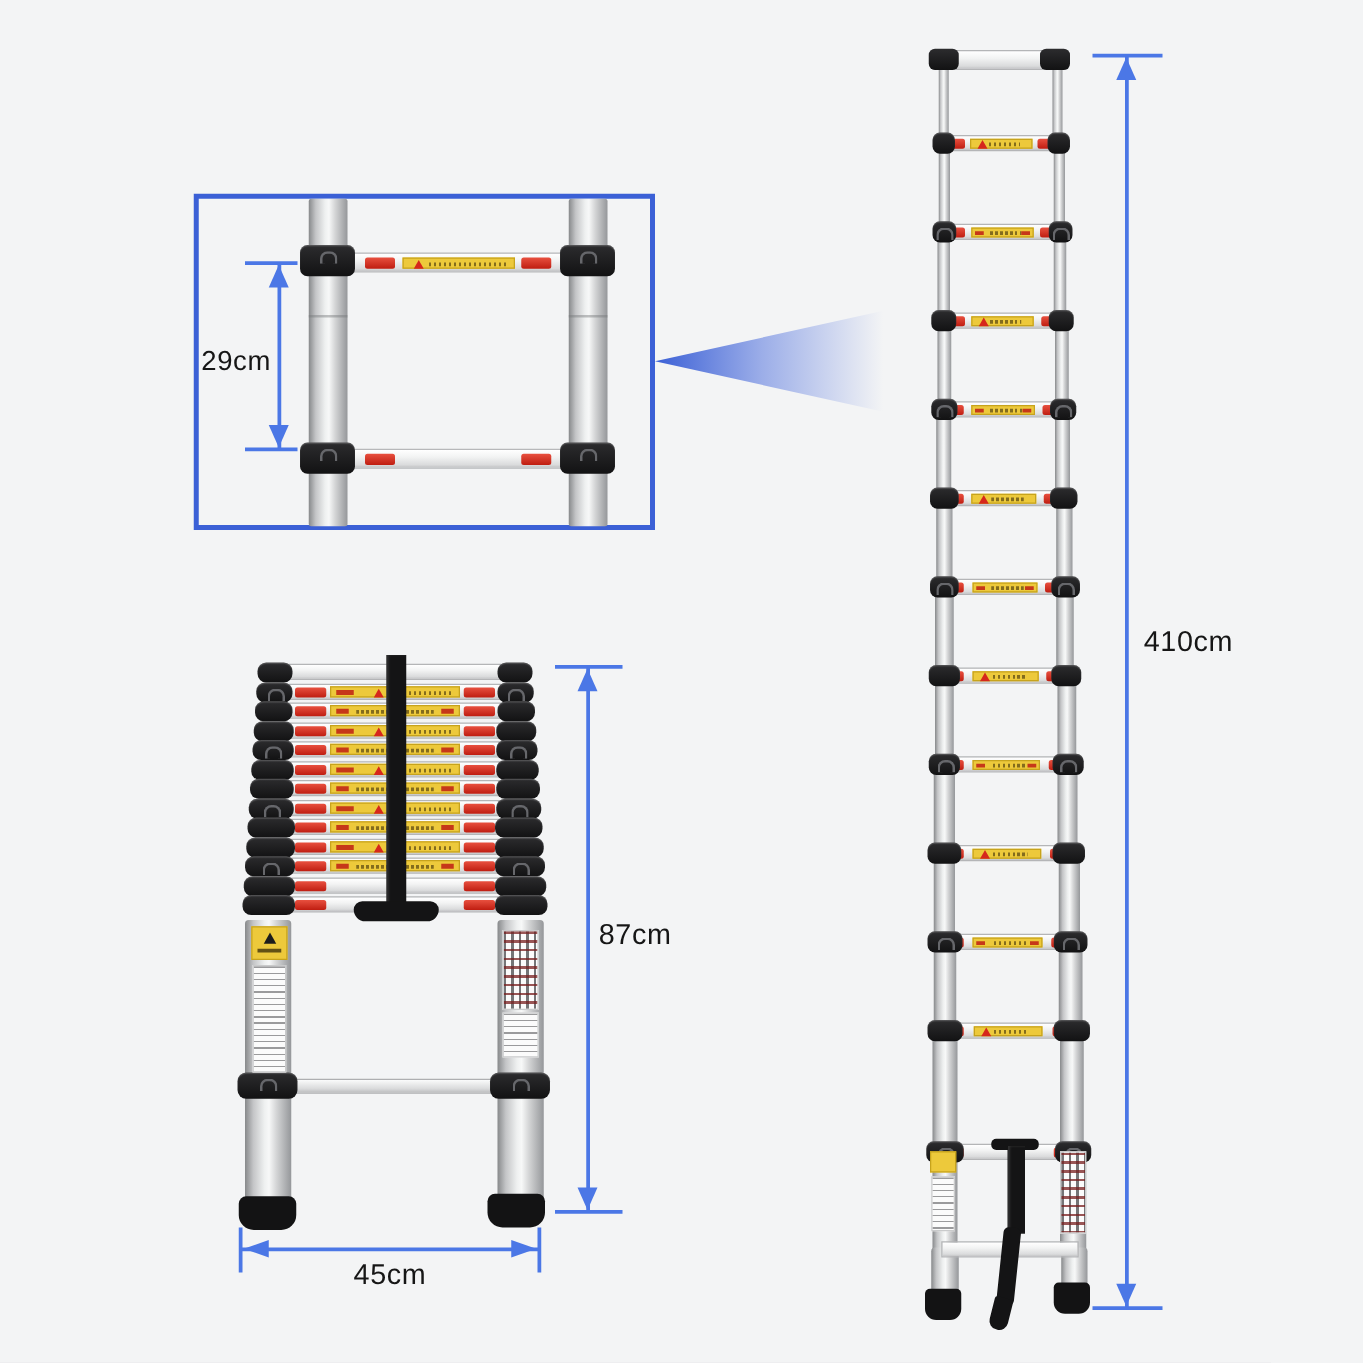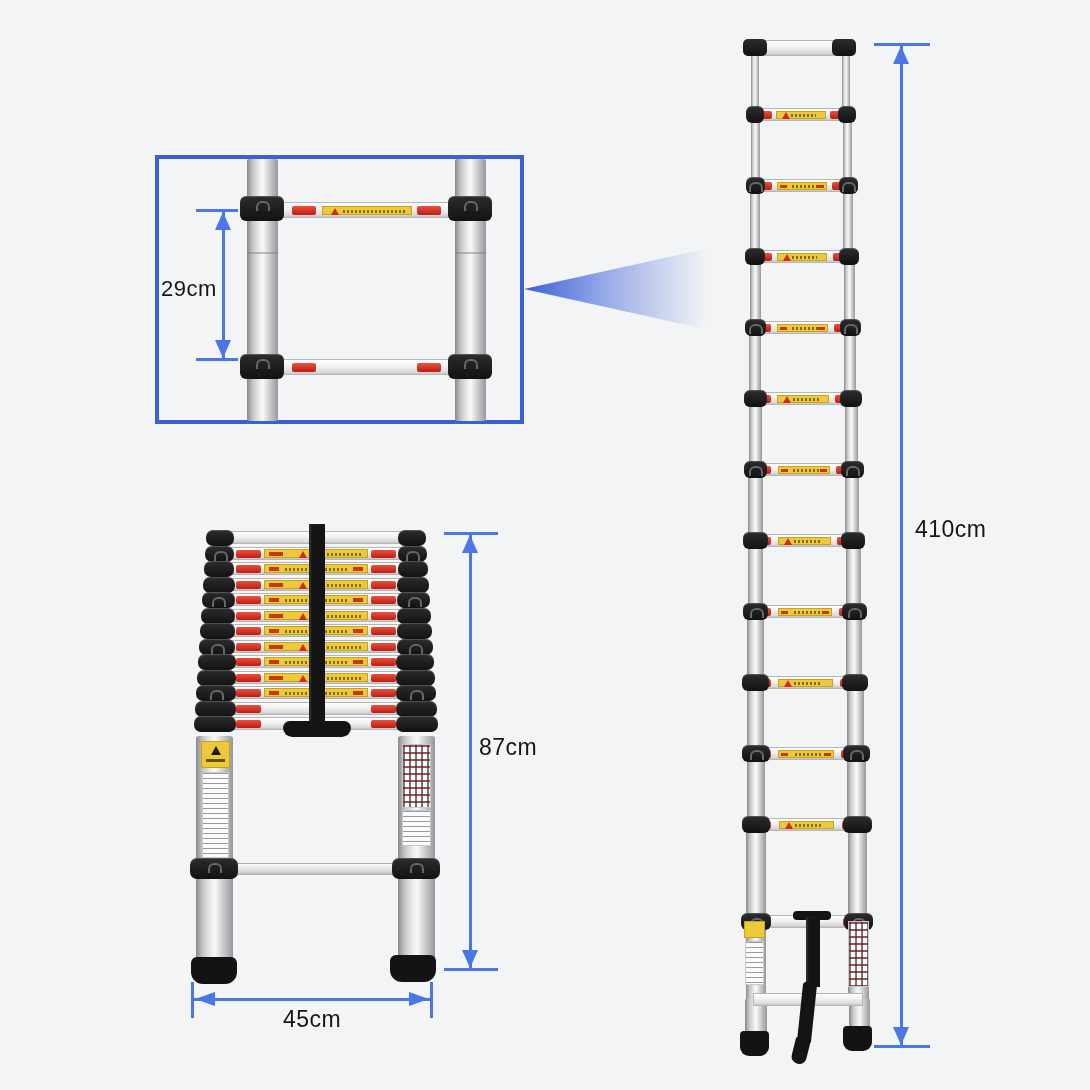--- a/index.html
+++ b/index.html
@@ -408,21 +408,21 @@
     <div class="ah down" style="left:215px;top:340px;"></div>
     <span class="dim-label" style="left:161px;top:276px;font-size:22px;">29cm</span>
   </div>
 
   <div class="dim layer">
     <div class="cap" style="left:874px;top:43px;width:56px;"></div>
     <div class="cap" style="left:874px;top:1045px;width:56px;"></div>
     <div class="vline" style="left:900px;top:45px;height:1001px;"></div>
     <div class="ah up" style="left:893px;top:46px;"></div>
     <div class="ah down" style="left:893px;top:1027px;"></div>
-    <span class="dim-label" style="left:915px;top:516px;">410cm</span>
+    <span class="dim-label" style="left:915px;top:500px;">410cm</span>
   </div>
 
   <div class="dim layer">
     <div class="cap" style="left:444px;top:532px;width:54px;"></div>
     <div class="cap" style="left:444px;top:968px;width:54px;"></div>
     <div class="vline" style="left:469px;top:534px;height:434px;"></div>
     <div class="ah up" style="left:462px;top:535px;"></div>
     <div class="ah down" style="left:462px;top:950px;"></div>
     <span class="dim-label" style="left:479px;top:734px;">87cm</span>
   </div>

